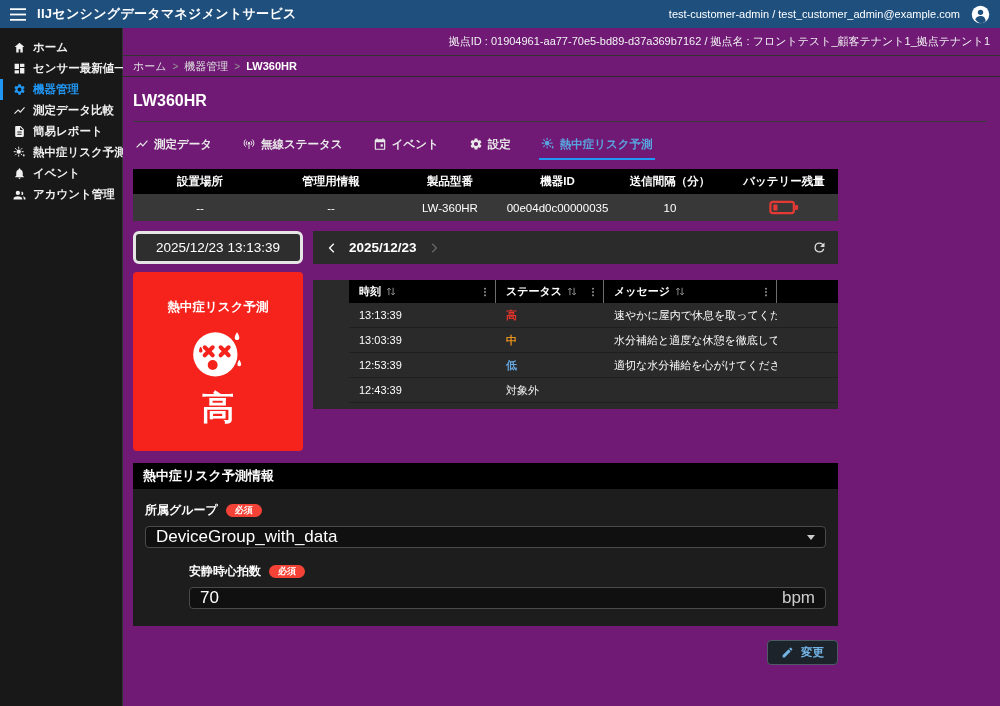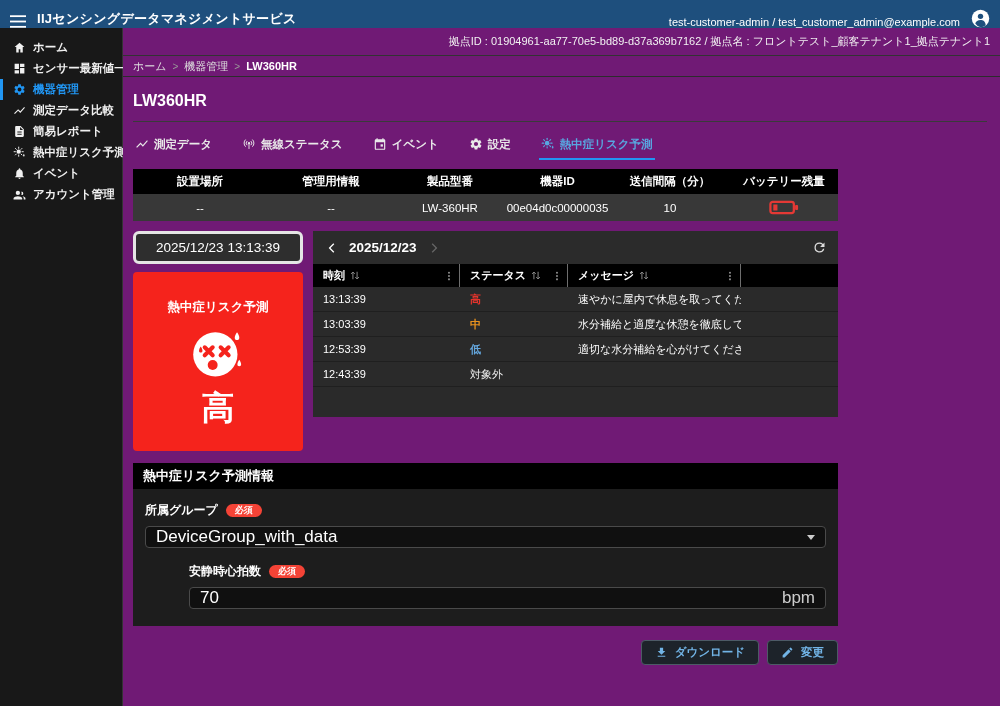--- a/index.html
+++ b/index.html
@@ -7,21 +7,21 @@
   body {
     width:1000px; height:706px; overflow:hidden;
     background:#161616; color:#fff;
     font-family:"Liberation Sans","DejaVu Sans",sans-serif;
     -webkit-font-smoothing:antialiased;
   }
   svg { display:block; }
   .ic { width:13px; height:13px; fill:currentColor; }
 
   
-  .topbar { height:28px; background:#1e4f7d; display:flex; align-items:flex-end; padding:0 10px; gap:11px; }
+  .topbar { height:28px; background:#1e4f7d; display:flex; align-items:center; padding:0 10px; gap:11px; }
   .topbar .hamburger { width:16px; height:13px; color:#fff; cursor:pointer; }
   .topbar .app-title { font-size:13px; font-weight:bold; letter-spacing:.3px; }
   .topbar .spacer { flex:1; }
   .topbar .user { font-size:11px; }
   .topbar .avatar { width:19px; height:19px; cursor:pointer; }
 
   
   .layout { display:flex; height:678px; }
   .sidebar { width:123px; background:#181818; border-right:1px solid #333; padding-top:9px; flex:none; }
   .side-item { display:flex; align-items:center; gap:7px; height:21px; padding-left:10px;
@@ -71,21 +71,21 @@
   .risk-face { width:62px; height:57px; }
   .risk-level { font-size:33px; font-weight:bold; line-height:1; }
 
   .right-col { flex:1; display:flex; flex-direction:column; min-width:0; }
   .date-nav { height:33px; background:#2b2b2b; border-radius:0; display:flex; align-items:center; padding:0 11px; gap:9px; flex:none; }
   .chev { width:16px; height:16px; color:#fff; cursor:pointer; }
   .chev.disabled { color:#666; cursor:default; }
   .date-label { font-size:13.5px; font-weight:bold; }
   .refresh { width:15px; height:15px; margin-left:auto; color:#ddd; cursor:pointer; }
 
-  .events { margin-top:0; height:153px; background:#2a2a2a; display:flex; flex-direction:column; overflow:hidden; }
+  .events { margin-top:16px; height:129px; background:#2a2a2a; display:flex; flex-direction:column; overflow:hidden;padding-left:36px; }
   .ev-head { display:flex; background:#000; height:23px; align-items:center; font-size:11px; font-weight:bold; flex:none; }
   .ev-hcell { display:flex; align-items:center; gap:5px; height:100%; padding:0 5px 0 10px; border-right:1px solid #6e6e6e; }
   .ev-hcell .grow { flex:1; }
   .sort-ic { width:10px; height:11px; color:#8a8a8a; stroke:#8a8a8a; }
   .dots-ic { width:10px; height:12px; fill:#8a8a8a; cursor:pointer; }
   .e1{flex:0 0 147px} .e2{flex:0 0 108px} .e3{flex:0 0 173px} .e4{flex:1}
   .ev-row { display:flex; height:25px; align-items:center; font-size:11px; border-bottom:1px solid #1f1f1f; flex:none; }
   .ev-cell { padding-left:10px; white-space:nowrap; overflow:hidden; }
   .status { font-weight:bold; }
   .status[data-level="high"] { color:#e5342c; }
@@ -467,26 +467,20 @@
             <div class="control">
               <input value="70" style="">
               <span class="unit">bpm</span>
             </div>
           </div>
         </div>
 
         <div class="actions">
           <button class="btn">
             <svg>
-                <use href="#i-dl"></use>
-              </svg>
-            <span>ダウンロード</span>
-          </button>
-          <button class="btn">
-            <svg>
                 <use href="#i-pen"></use>
               </svg>
             <span>変更</span>
           </button>
         </div>
       </div>
     </div>
   </div>
 </div>
 

